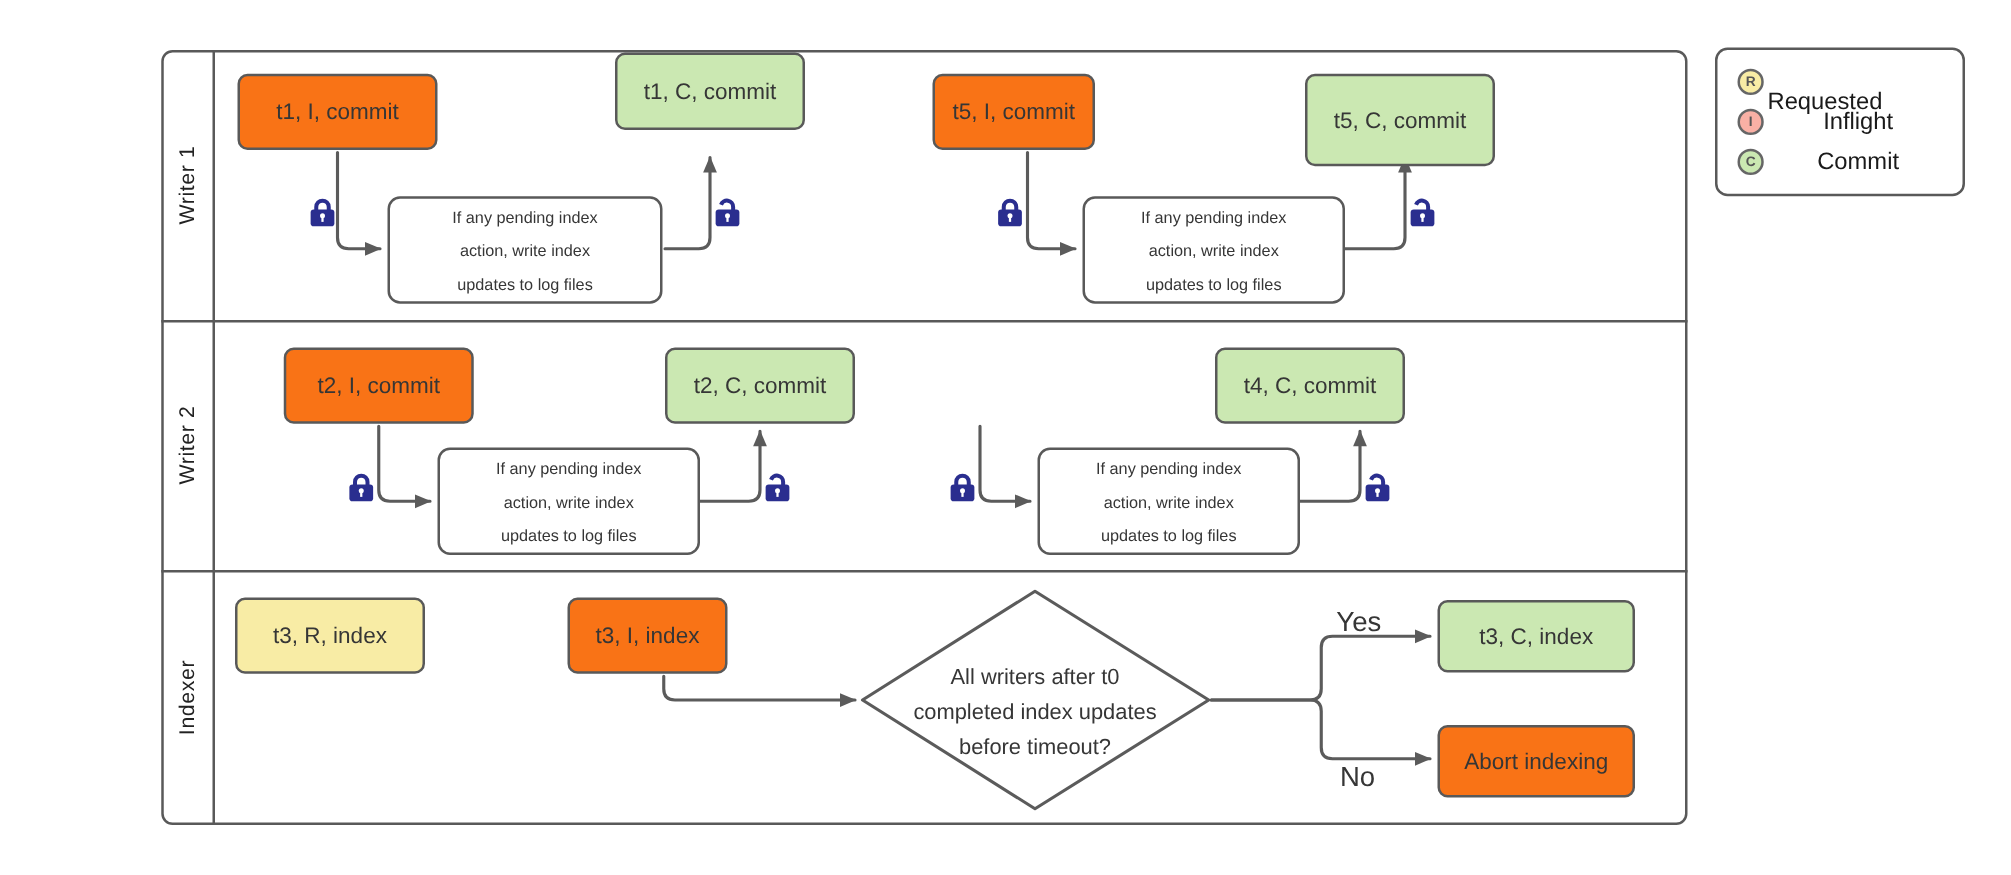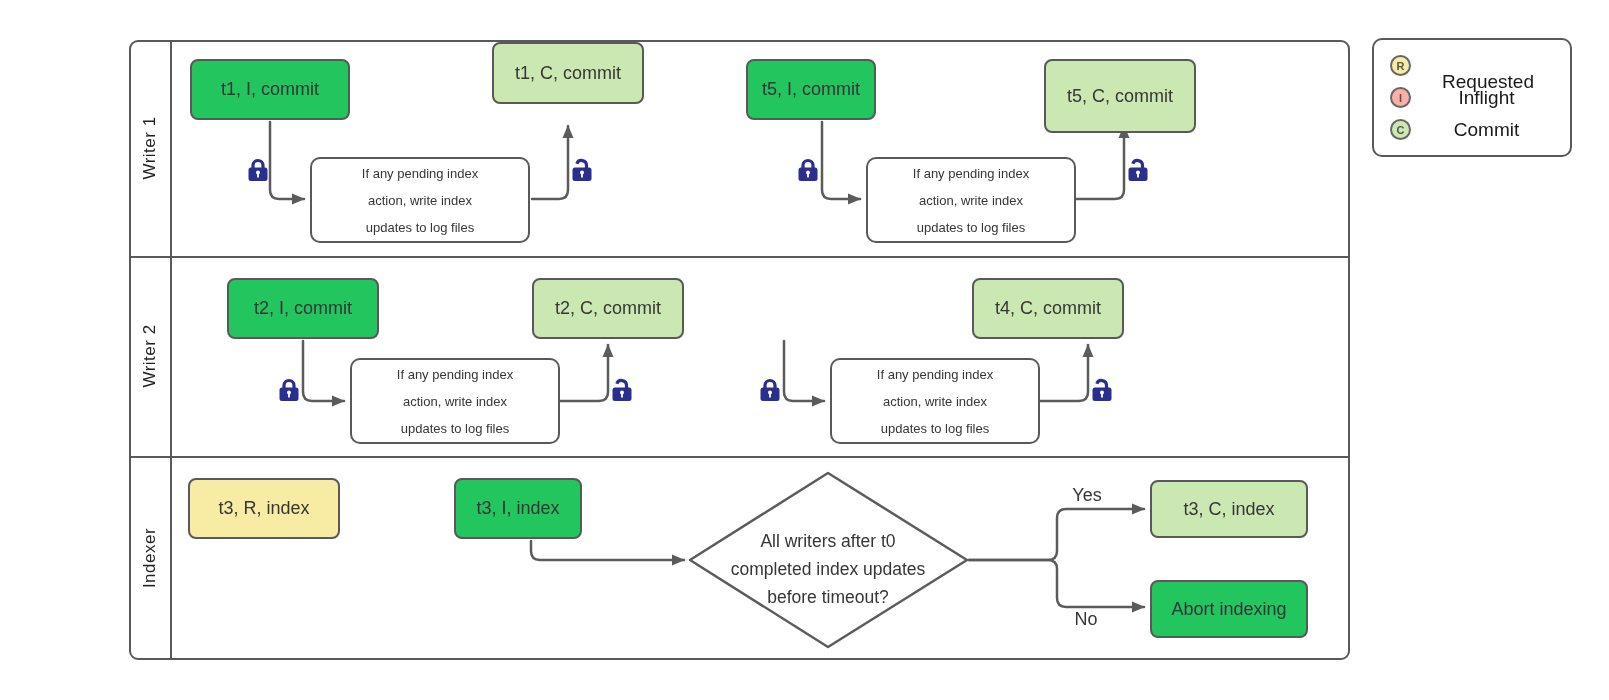--- a/index.html
+++ b/index.html
@@ -26,46 +26,46 @@
     font-size:17px; letter-spacing:0.5px; color:#222; white-space:nowrap;
   }
   
   .node {
     position:absolute; box-sizing:border-box;
     display:flex; align-items:center; justify-content:center;
     border:2.5px solid #595959; border-radius:8px;
     font-size:18px; text-align:center; white-space:pre-line; line-height:27px;
     color:#363636;
   }
-  .inflight  { background:#22c55e; }
+  .inflight  { background:#f97316; }
   .commit    { background:#cbe8b2; }
   .requested { background:#f8eca5; }
   .note      { background:#ffffff; border-radius:10px; font-size:13px; }
   .decision-text {
     position:absolute; left:698px; top:517px; width:260px;
     text-align:center; font-size:17.5px; line-height:28px; white-space:pre-line;margin-top:10px;
   }
-  .branch-label { position:absolute; font-size:18px; color:#363636; }
+  .branch-label { position:absolute; font-size:22px; color:#363636; }
   
   svg.overlay { position:absolute; left:0; top:0; }
   
   .legend {
     position:absolute; left:1372px; top:38px; width:200px; height:119px;
     border:2.5px solid #595959; border-radius:10px; box-sizing:border-box;
     background:#ffffff; display:flex; flex-direction:column; justify-content:center;
     padding:6px 8px 6px 16px; gap:4px;
   }
   .legend-row { display:flex; align-items:center; height:28px; }
   .legend-dot {
     width:21px; height:21px; border-radius:50%; border:2.5px solid #666;
     box-sizing:border-box; display:flex; align-items:center; justify-content:center;
     font-size:11px; font-weight:bold; color:#555; flex:0 0 auto;
   }
   .legend-lab { flex:1; font-size:19px; color:#1a1a1a; }
-  .legend-lab.left   { text-align:center; padding-left:3px;margin-top:32px; }
+  .legend-lab.left   { text-align:left; padding-left:3px;margin-top:32px; }
   .legend-lab.center { text-align:center; }
 </style>
 </head>
 <body>
 
 <div class="canvas">
 
   <div class="frame"></div>
   <div class="lane-divider" style="top:256px"></div>
   <div class="lane-divider" style="top:456px"></div>

